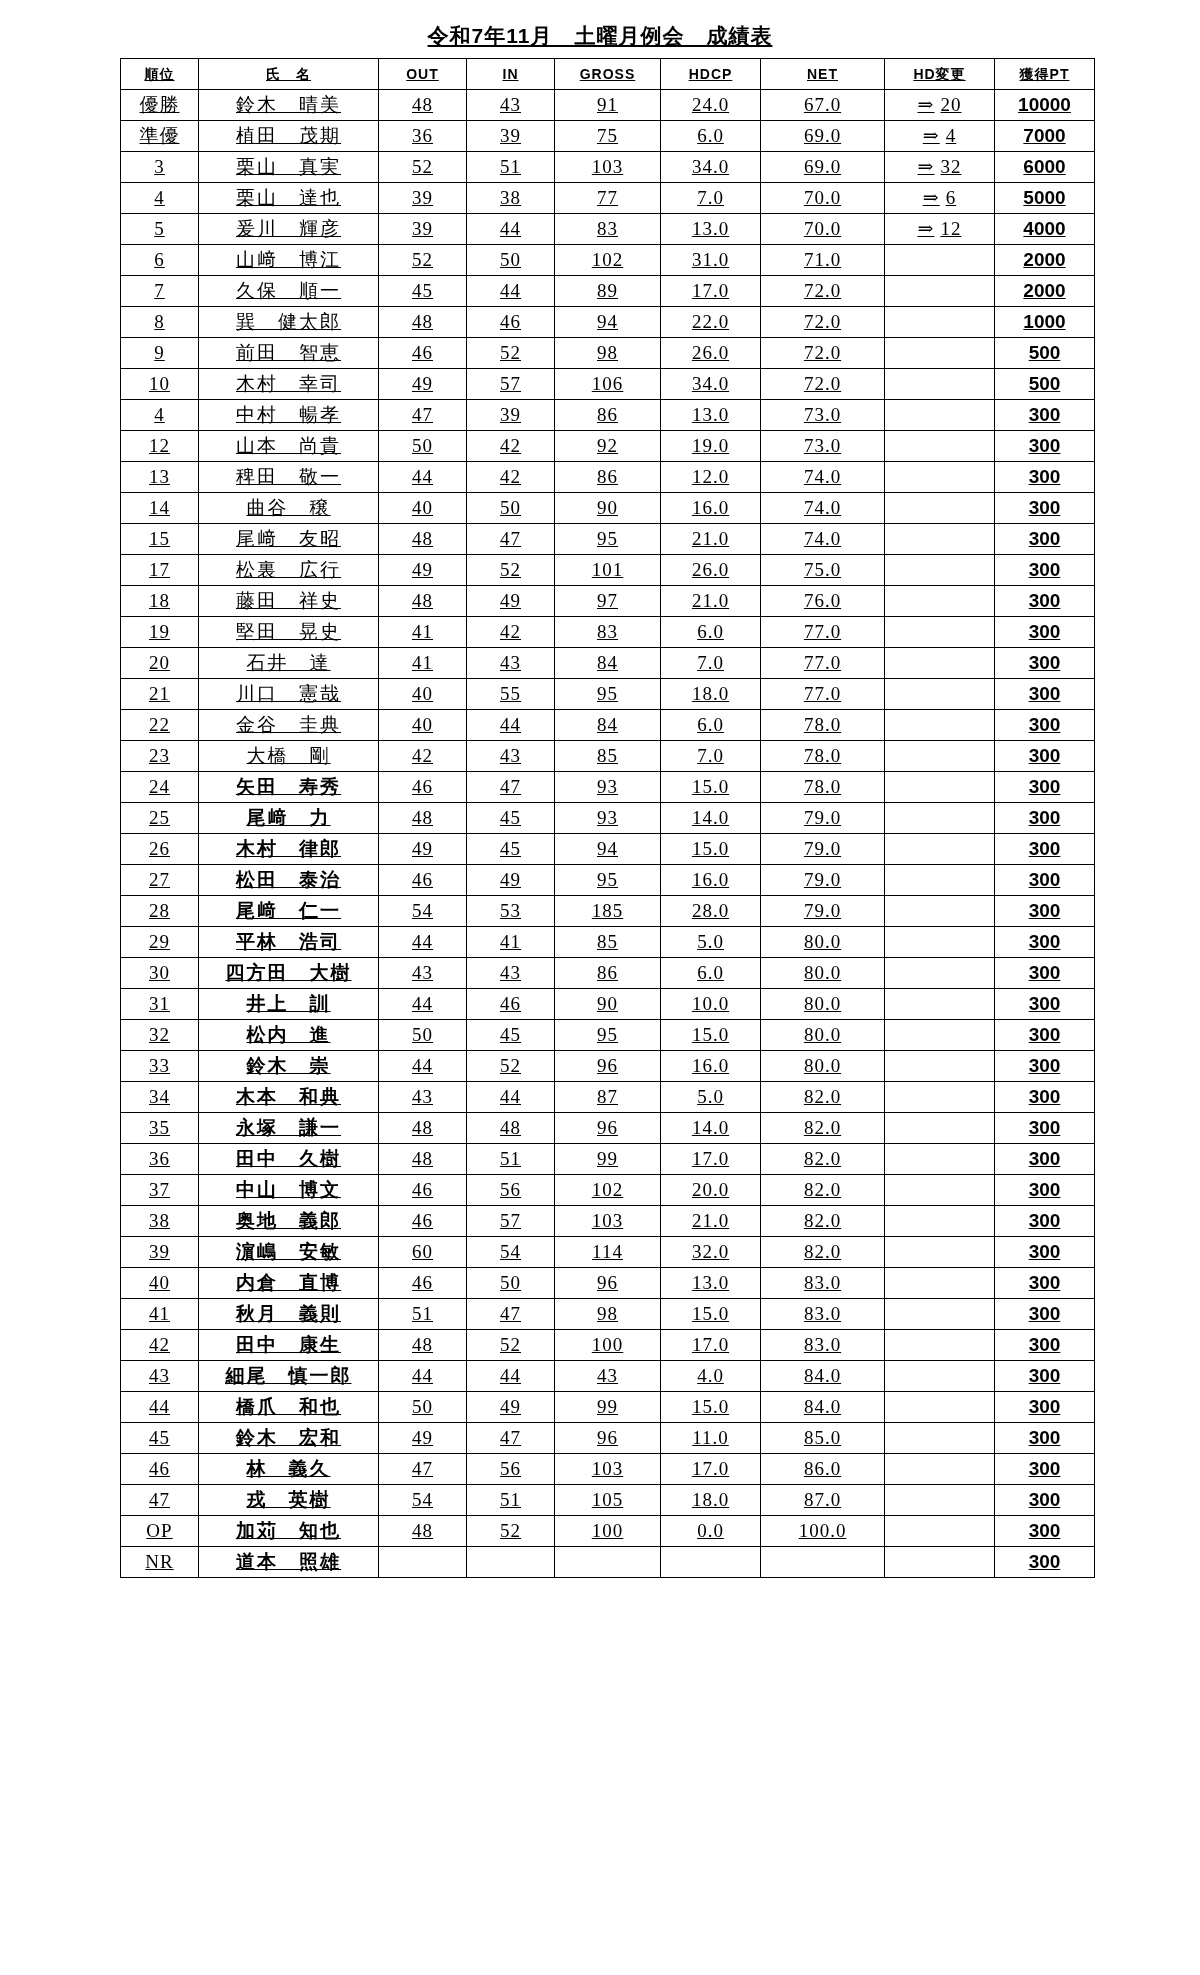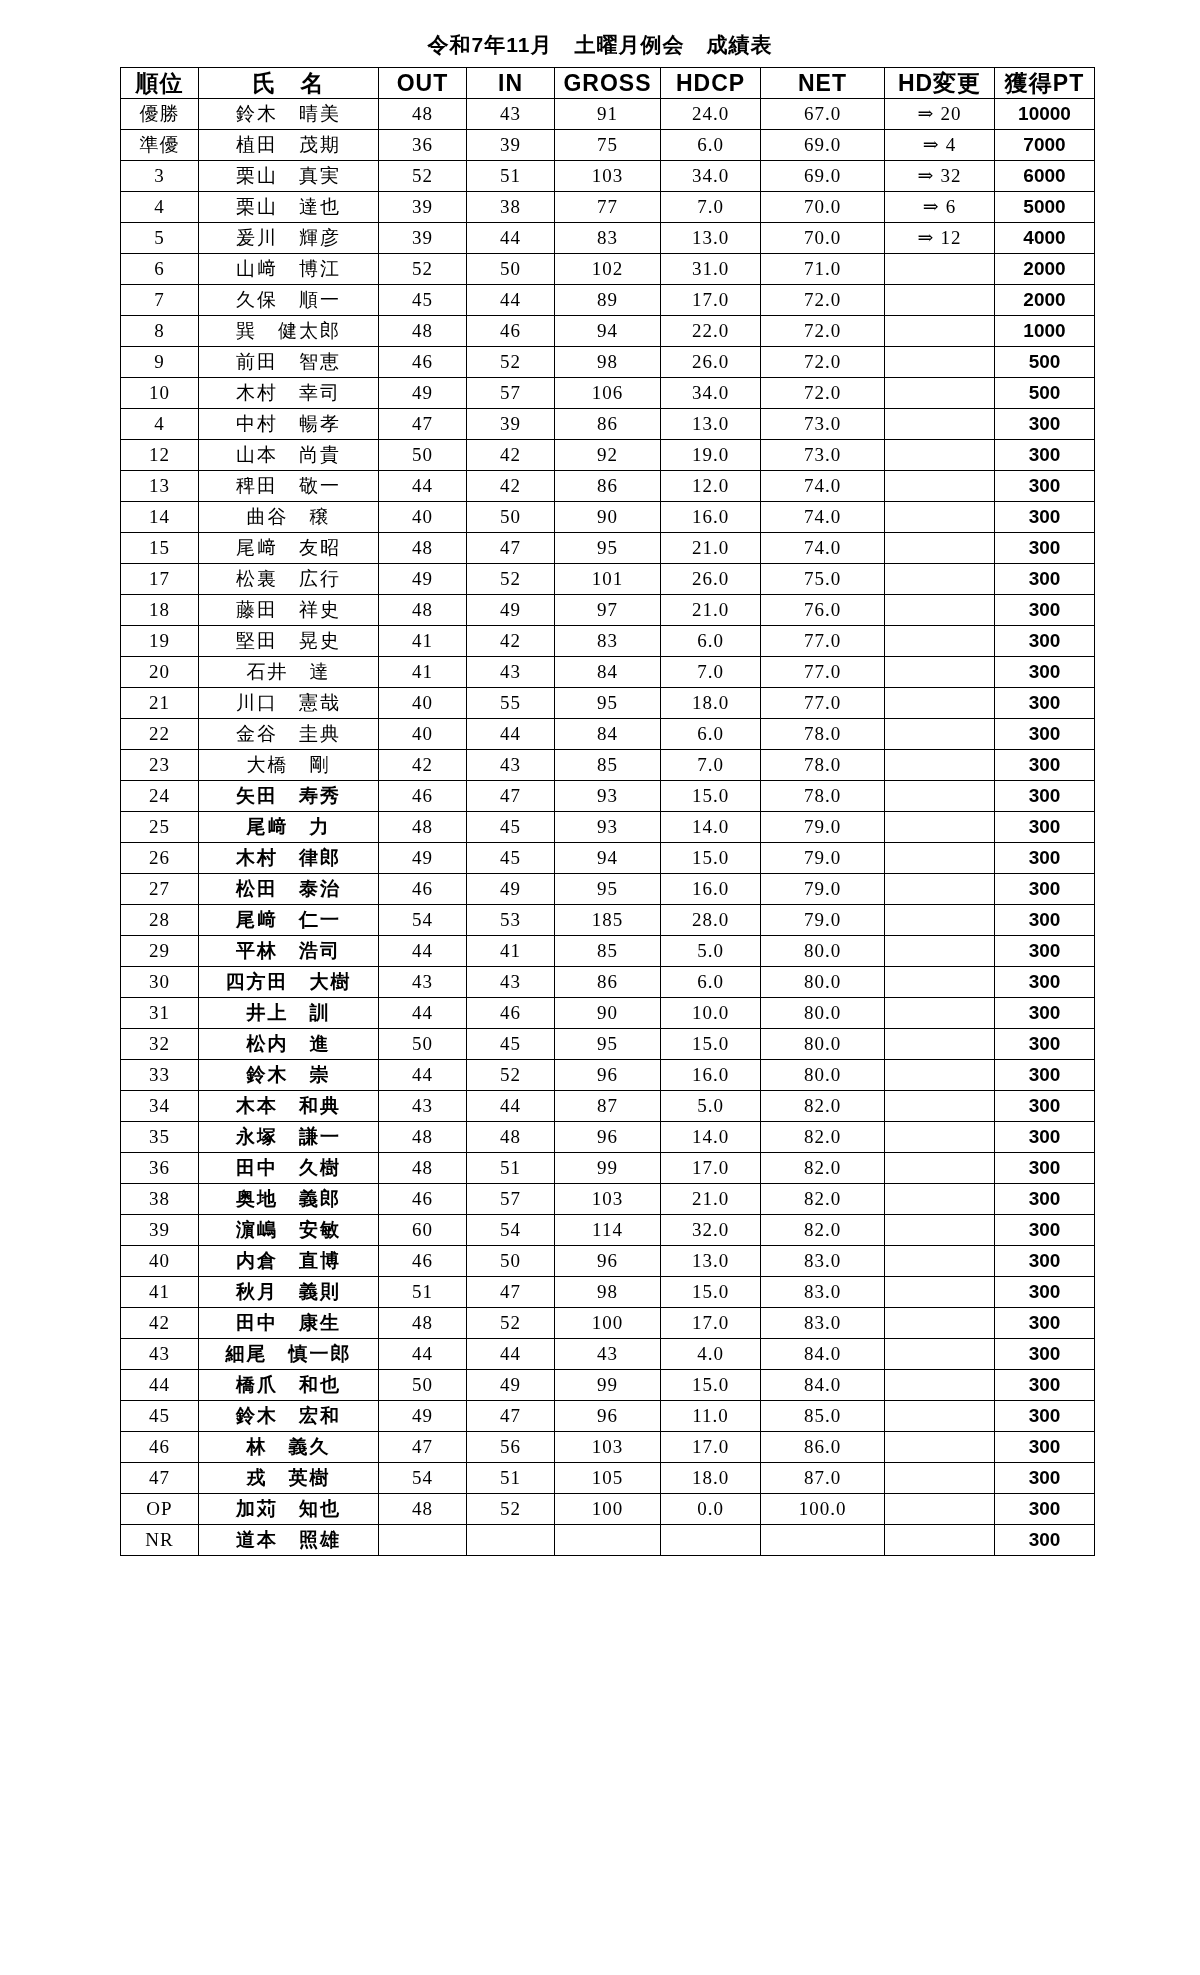--- a/index.html
+++ b/index.html
@@ -7,22 +7,23 @@
     padding: 0;
     background: #ffffff;
   }
   body {
     width: 1200px;
     font-family: "Liberation Serif", "DejaVu Serif", serif;
     color: #000000;
   }
   .page {
     width: 960px;
-    margin: 17px auto;
+    margin: 8px auto;
     padding-top: 8px;
+    text-decoration: underline;
   }
   .doc-title {
     text-align: center;
     font-family: "Liberation Sans", sans-serif;
     font-weight: bold;
     font-size: 21px;
     letter-spacing: 1px;
     padding: 6px 0 8px 0;
   }
   table.results {
@@ -37,21 +38,21 @@
     line-height: 30px;
     padding: 0 4px;
     font-size: 19px;
     text-align: center;
     overflow: hidden;
     white-space: nowrap;
   }
   table.results thead th {
     font-family: "Liberation Sans", sans-serif;
     font-weight: bold;
-    font-size: 23px;
+    font-size: 14px;
     letter-spacing: 1px;
   }
   
   col.c-rank   { width: 78px; }
   col.c-name   { width: 180px; }
   col.c-out    { width: 88px; }
   col.c-in     { width: 88px; }
   col.c-gross  { width: 106px; }
   col.c-hdcp   { width: 100px; }
   col.c-net    { width: 124px; }
@@ -498,20 +499,31 @@
           <td class="name-cell bold">田中　久樹</td>
           <td class="num">48</td>
           <td class="num">51</td>
           <td class="num">99</td>
           <td class="num">17.0</td>
           <td class="num">82.0</td>
           <td class="hdchg"></td>
           <td class="pt">300</td>
         </tr>
         <tr>
+          <td class="rank-cell">37</td>
+          <td class="name-cell bold">中山　博文</td>
+          <td class="num">46</td>
+          <td class="num">56</td>
+          <td class="num">102</td>
+          <td class="num">20.0</td>
+          <td class="num">82.0</td>
+          <td class="hdchg"></td>
+          <td class="pt">300</td>
+        </tr>
+        <tr>
           <td class="rank-cell">38</td>
           <td class="name-cell bold">奥地　義郎</td>
           <td class="num">46</td>
           <td class="num">57</td>
           <td class="num">103</td>
           <td class="num">21.0</td>
           <td class="num">82.0</td>
           <td class="hdchg"></td>
           <td class="pt">300</td>
         </tr>

